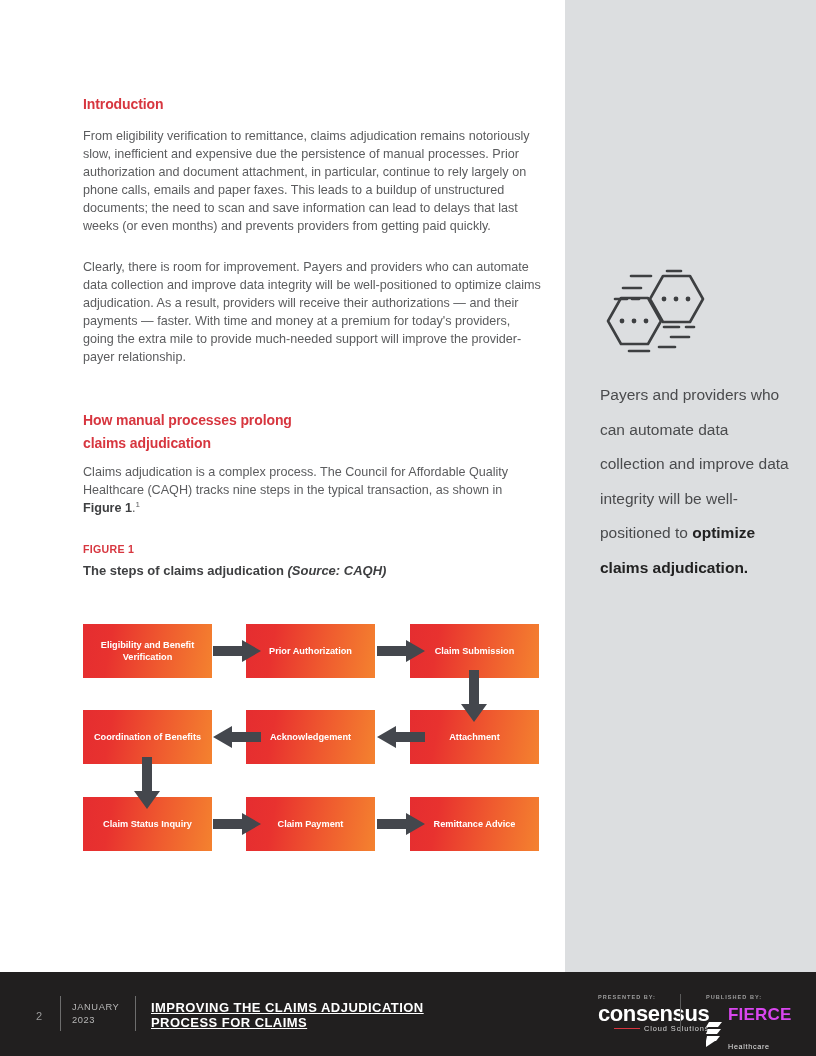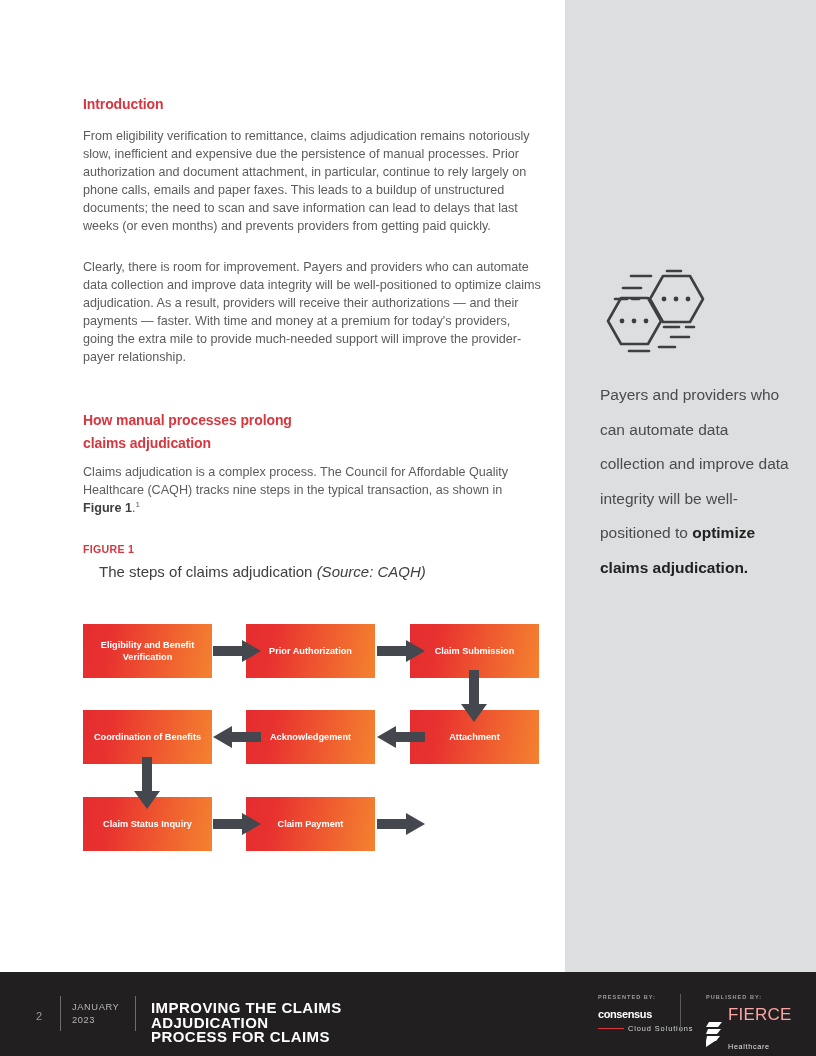--- a/index.html
+++ b/index.html
@@ -85,23 +85,23 @@
   #figure-label {
     position: absolute;
     top: 543px; left: 0;
     color: #d7363f;
     font-size: 10.6px;
     font-weight: 700;
     letter-spacing: 0.3px;
   }
   #figure-caption {
     position: absolute;
-    top: 563px; left: 16px;
-    font-size: 15px;
-    font-weight: 400;
+    top: 563px; left: 0;
+    font-size: 13px;
+    font-weight: 700;
     color: #3f4042;
   }
   #figure-caption .src { font-style: italic; }
 
   
   #diagram {
     position: absolute;
     left: 0;
     top: 624px;
     width: 457px;
@@ -152,48 +152,49 @@
   #rule2 { left: 135px; top: 24px; height: 35px; }
   #rule3 { left: 680px; top: 22px; height: 38px; background:#5a5a5a; }
   #footer-date {
     position: absolute; left: 72px; top: 29px;
     width: 58px; text-align: left;
     color: #b6b6b6; font-size: 9.3px;
     letter-spacing: 0.6px; line-height: 13px;
   }
   #footer-doc-title {
     position: absolute; left: 151px; top: 29px;
-    color: #ffffff; font-size: 15px; font-weight: 700;
+    color: #ffffff; font-size: 13px; font-weight: 700;
     letter-spacing: 0.45px; line-height: 14.5px;
     width: 300px;
+    text-decoration: underline;
   }
   .logo-block { position: absolute; top: 22px; }
   #presented-block { left: 598px; }
   #published-block { left: 706px; }
   .logo-kicker {
     color: #9d9d9d; font-size: 5.6px; font-weight: 700;
     letter-spacing: 1px; margin-bottom: 6px;
   }
   .logo-consensus {
-    color: #ffffff; font-size: 11px; font-weight: 700;
-    letter-spacing: -0.4px; line-height: 16px;
+    color: #ffffff; font-size: 22px; font-weight: 700;
+    letter-spacing: -0.4px; line-height: 16px; text-align: right;
   }
   .logo-consensus-sub {
     display: flex; align-items: center; gap: 4px;
     margin-top: 2px; justify-content: flex-end;
   }
   .logo-consensus-sub .dash {
     width: 26px; height: 1px; background: #d7363f; display:block;
   }
   .logo-consensus-sub span.txt {
     color: #d8d8d8; font-size: 7.4px; letter-spacing: 0.9px;
   }
   .fierce-row { display: flex; align-items: flex-end; gap: 5px; }
   .logo-fierce {
-    color: #fca5a5; font-size: 17px; font-weight: 400;
+    color: #d946ef; font-size: 17px; font-weight: 700;
     letter-spacing: 0.2px; line-height: 15px;
   }
   .logo-fierce-sub {
     color: #e3e3e3; font-size: 7.2px; letter-spacing: 0.7px;
     margin-top: 18px;
   }
 </style>
 </head>
 <body>
 
@@ -261,20 +262,21 @@
     <div class="flow-box row0 col1">Prior Authorization</div>
     <div class="flow-box row0 col0">Eligibility and Benefit Verification</div>
     <div class="flow-box row1 col0">Coordination of Benefits</div>
 
     <div class="flow-box row0 col2">Claim Submission</div>
     <div class="flow-box row1 col1">Acknowledgement</div>
     <div class="flow-box row2 col0">Claim Status Inquiry</div>
 
     <div class="flow-box row1 col2">Attachment</div>
     <div class="flow-box row2 col1">Claim Payment</div>
+    <div class="flow-box row2 col2">Remittance Advice</div>
 
     <div class="arrow" style="left:130px; top:16px;">
       <svg width="48" height="22" viewBox="0 0 48 22">
         <path d="M0 6 H29 V0 L48 11 L29 22 V16 H0 Z" fill="#44474d"></path>
       </svg>
     </div>
     <div class="arrow" style="left:294px; top:16px;">
       <svg width="48" height="22" viewBox="0 0 48 22">
         <path d="M0 6 H29 V0 L48 11 L29 22 V16 H0 Z" fill="#44474d"></path>
       </svg>

